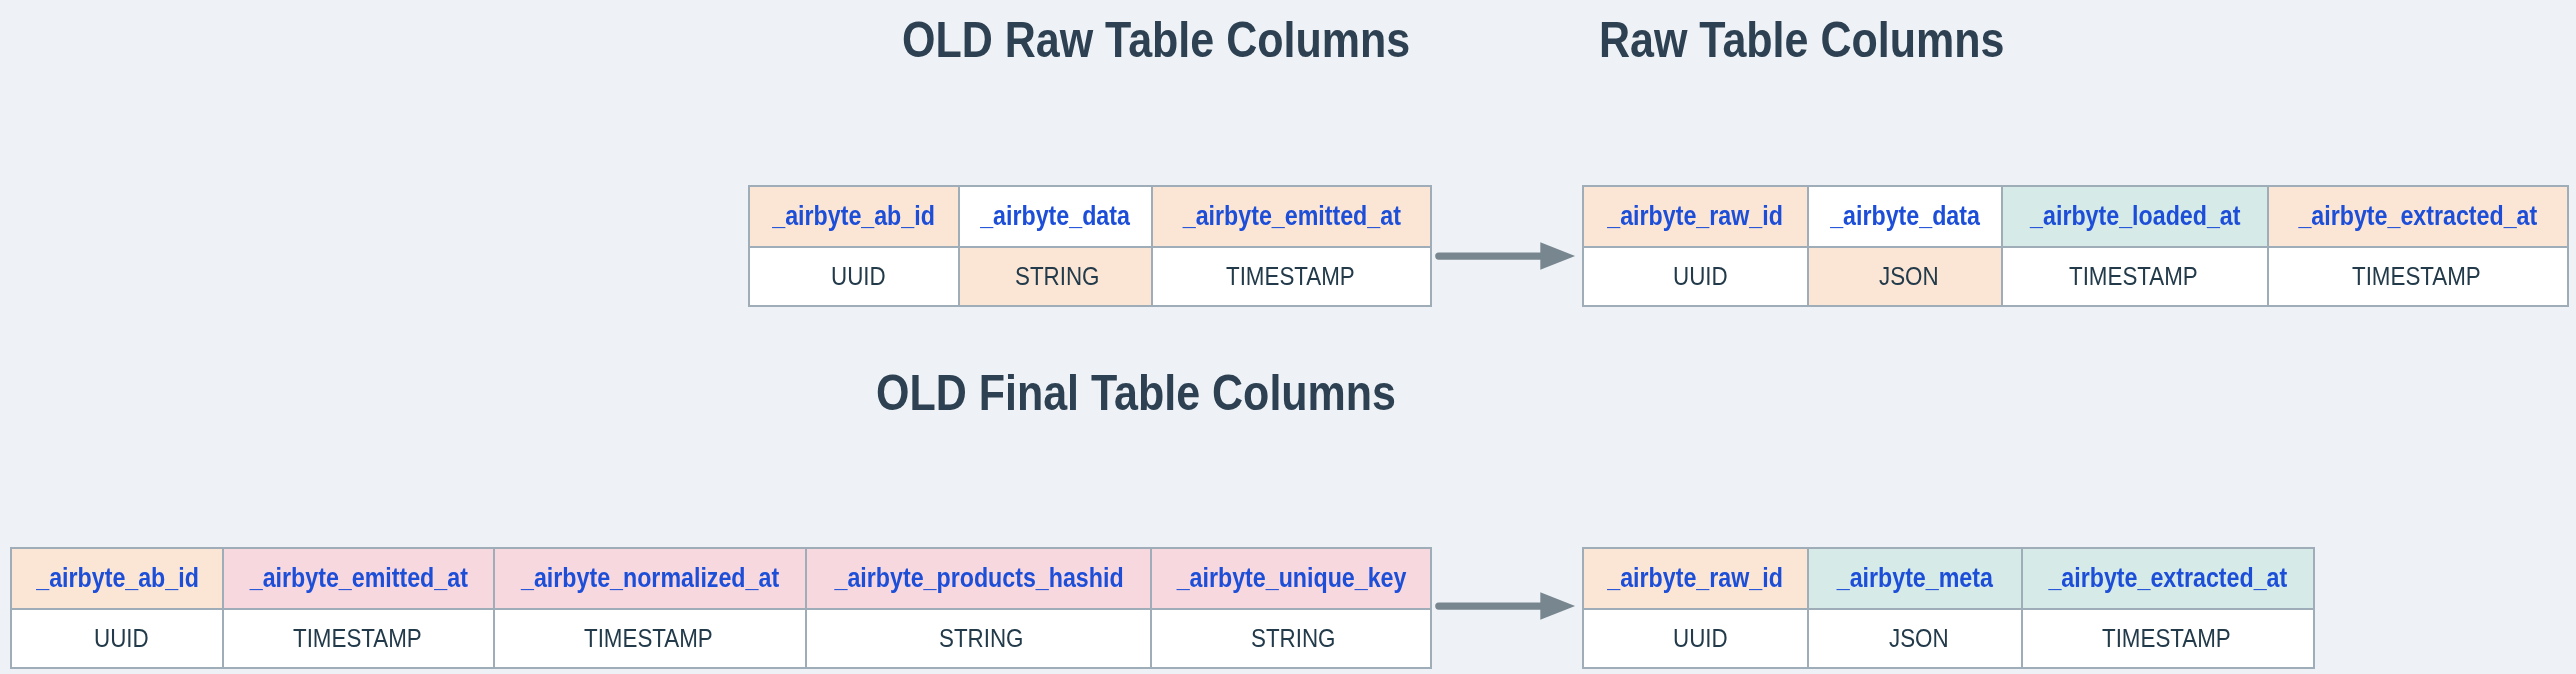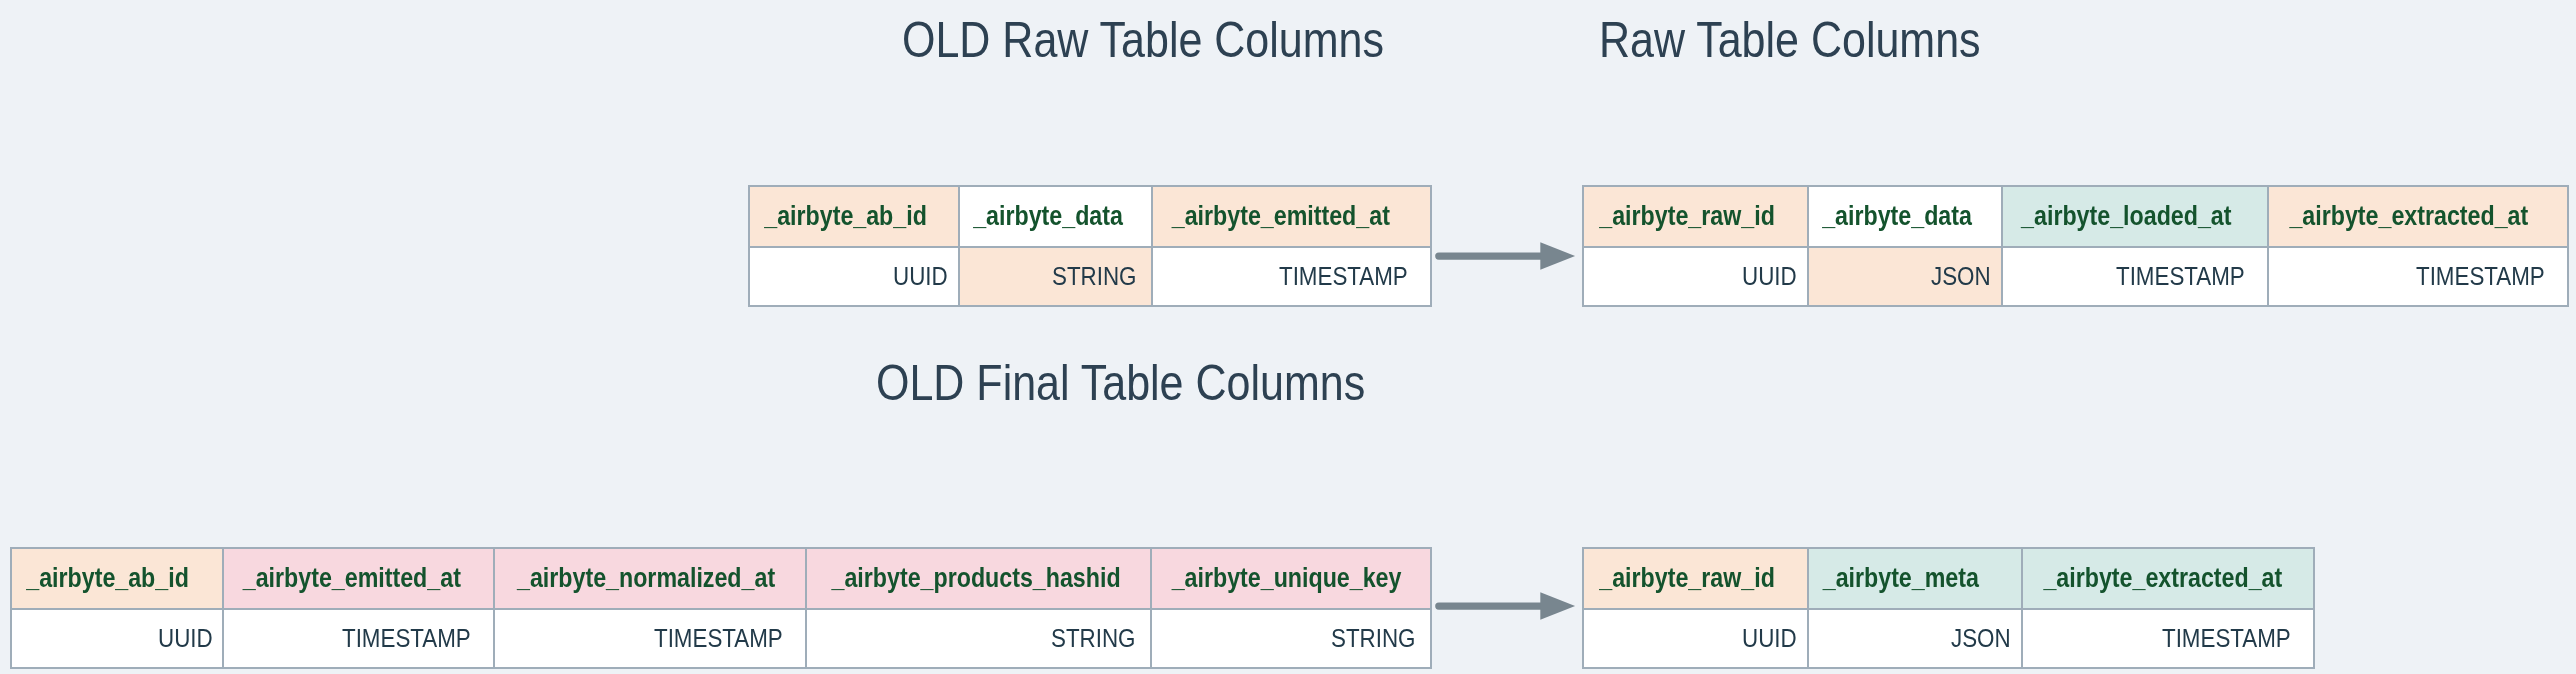--- a/index.html
+++ b/index.html
@@ -13,21 +13,21 @@
     width: 2576px;
     height: 675px;
     background: #eef2f6;
     overflow: hidden;
     color: #253c4c;
   }
   .title {
     position: absolute;
     margin: 0;
     font-size: 50px;
-    font-weight: normal;
+    font-weight: bold;
     color: #2d4152;
     line-height: 1;
     white-space: nowrap;
   }
   .title .cx { transform-origin: 0 50%; }
   .cx {
     display: inline-block;
     transform: scaleX(0.86);
     white-space: nowrap;
   }
@@ -39,30 +39,30 @@
   }
   table.schema th, table.schema td {
     border: 2.2px solid #9fadb9;
     overflow: hidden;
     white-space: nowrap;
   }
   table.schema th {
     height: 57px;
     font-size: 27px;
     font-weight: bold;
-    text-align: left;
-    color: #14532d;
+    text-align: center;
+    color: #1d4ed8;
     background: #ffffff;
   }
   table.schema th .cx { transform-origin: center; }
   table.schema td {
     height: 55px;
     font-size: 26px;
     font-weight: normal;
-    text-align: right;
+    text-align: center;
     padding-left: 19px;
     color: #223a49;
     background: #ffffff;
   }
   table.schema td .cx { transform-origin: 0 50%; }
   
   [data-bg="peach"] { background: #fbe6d6 !important; }
   [data-bg="pink"]  { background: #f8d8df !important; }
   [data-bg="teal"]  { background: #d6eae7 !important; }
   [data-bg="white"] { background: #ffffff !important; margin-top: 40px; }
@@ -123,21 +123,21 @@
     </tr>
     <tr>
       <td data-bg="white"><span class="cx">UUID</span></td>
       <td data-bg="peach"><span class="cx">JSON</span></td>
       <td data-bg="white"><span class="cx">TIMESTAMP</span></td>
       <td data-bg="white"><span class="cx">TIMESTAMP</span></td>
     </tr>
   </tbody>
     </table>
 
-  <h2 class="title" style="left:876px; top:358px;"><span class="cx">OLD Final Table Columns</span></h2>
+  <h2 class="title" style="left:876px; top:368px;"><span class="cx">OLD Final Table Columns</span></h2>
 
   <table class="schema" style="left:10.2px; top:547px; width:1420px;">
     <colgroup>
         <col style="width:212px">
         <col style="width:271px">
         <col style="width:312px">
         <col style="width:345px">
         <col style="width:280px">
       </colgroup>
     <tbody>

